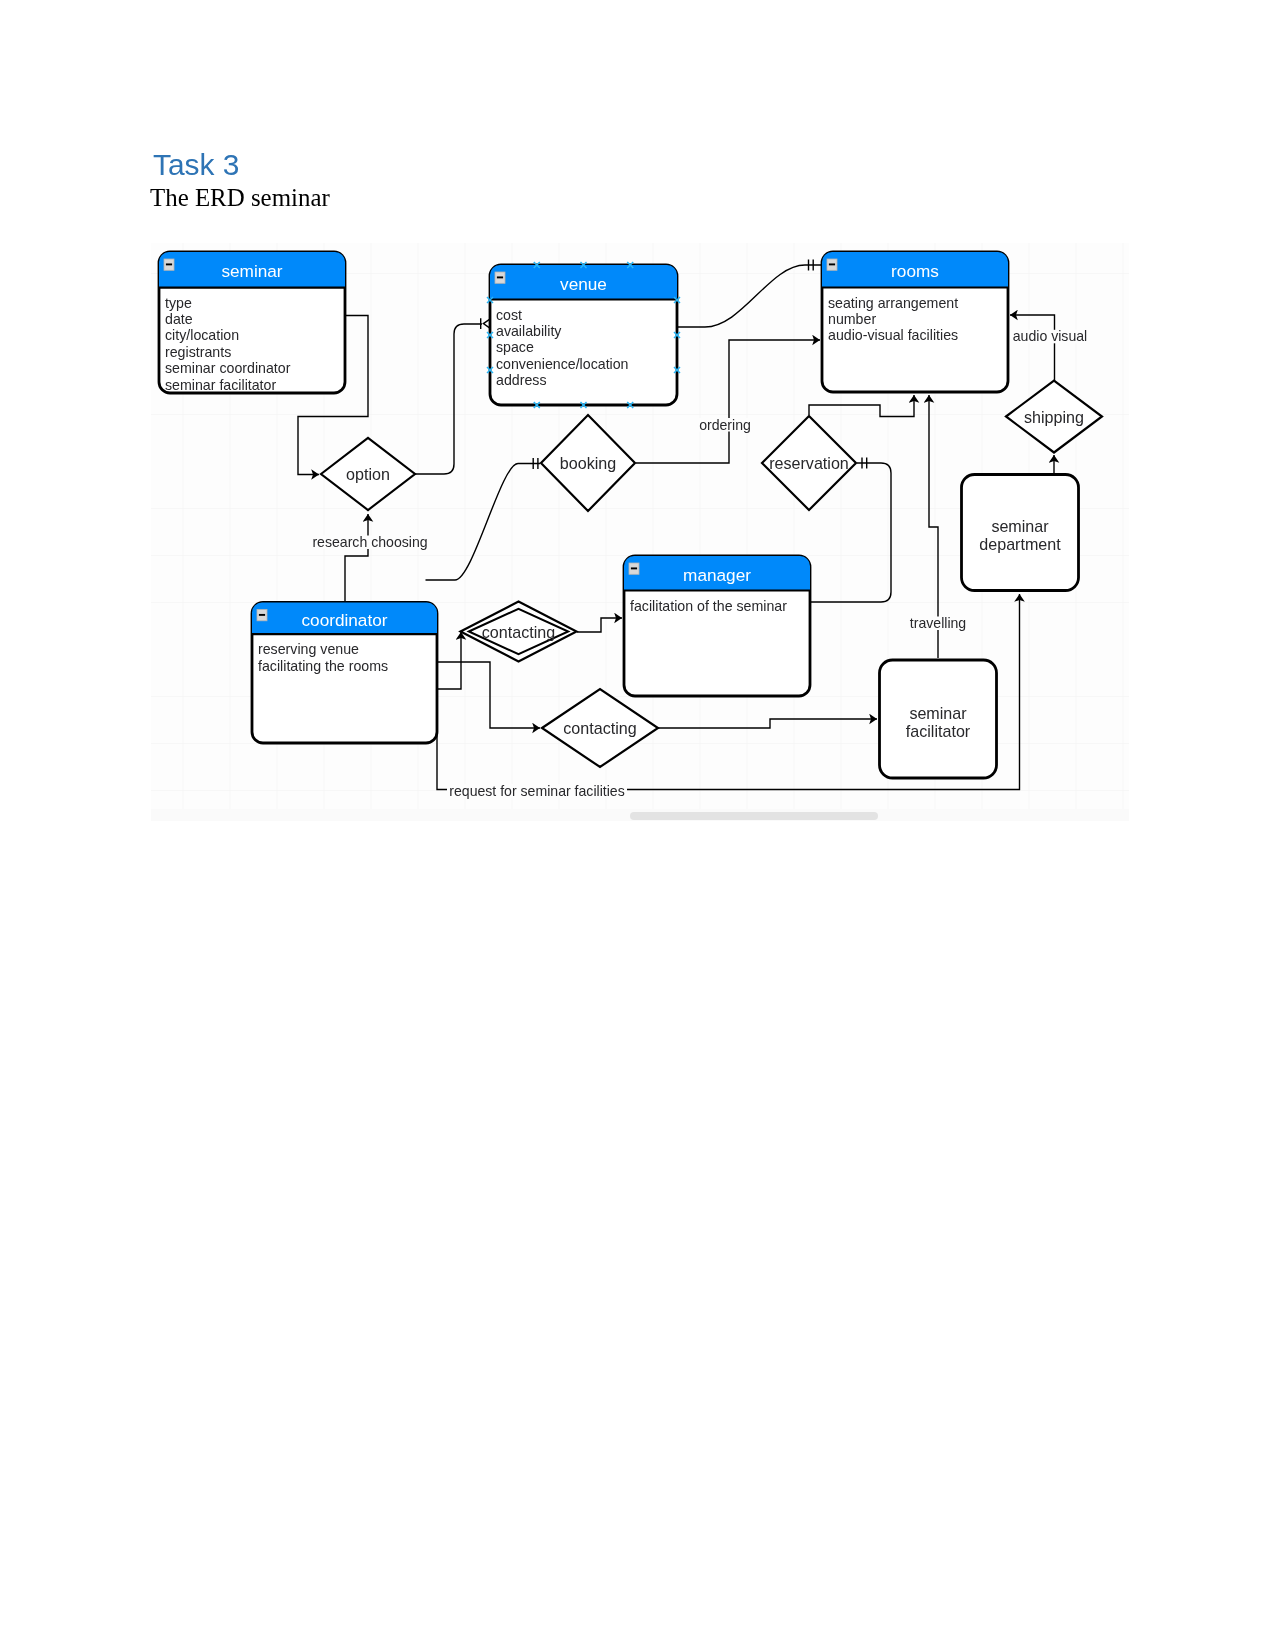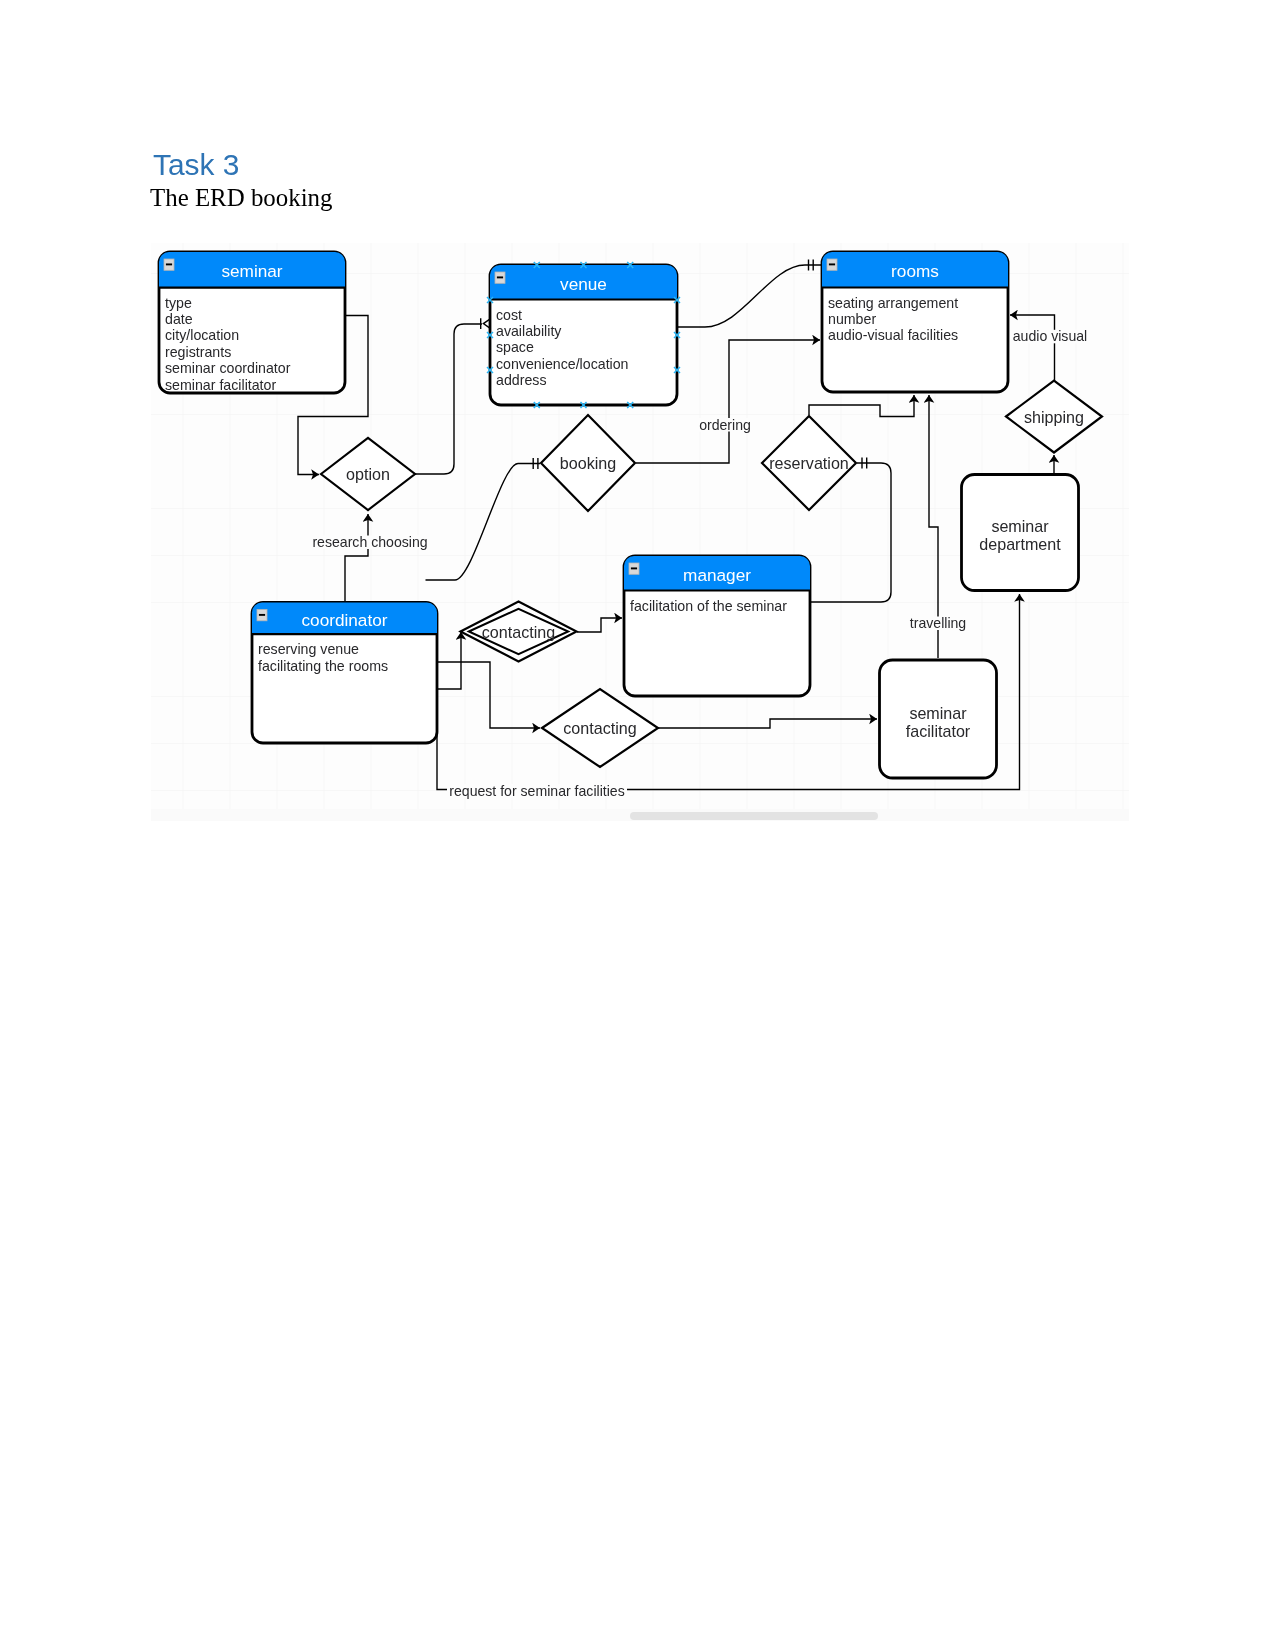--- a/index.html
+++ b/index.html
@@ -16,21 +16,21 @@
   .dlab{font-size:16.1px;fill:#28282b;}
   .elab{font-size:14.1px;fill:#28282b;}
   #scrollbar-track{position:absolute;left:151px;top:809px;width:978px;height:12px;background:#fafafa;}
   #scrollbar{position:absolute;left:630px;top:811.5px;width:248px;height:8px;border-radius:4px;background:#e3e3e3;}
 </style>
 </head>
 <body>
 
 <div class="page">
   <div id="title">Task 3</div>
-  <div id="subtitle">The ERD booking</div>
+  <div id="subtitle">The ERD seminar</div>
   <div id="diagram-wrap">
     <svg width="978.0" height="566.0" viewBox="0 0 978.0 566.0">
 <defs>
 <pattern id="grid" width="47" height="47" patternUnits="userSpaceOnUse" x="31.5" y="30.0">
 <path d="M 47 0 L 0 0 0 47" fill="none" stroke="#f1f1f1" stroke-width="1"></path>
 </pattern>
 <marker id="arrow" viewBox="0 0 8 11" refX="7.9" refY="5.5" markerWidth="8" markerHeight="11" orient="auto-start-reverse" markerUnits="userSpaceOnUse">
 <path d="M 0.1 0.2 L 7.9 5.5 L 0.1 10.8 L 1.9 5.5 Z" fill="#000"></path>
 </marker>
 </defs>

